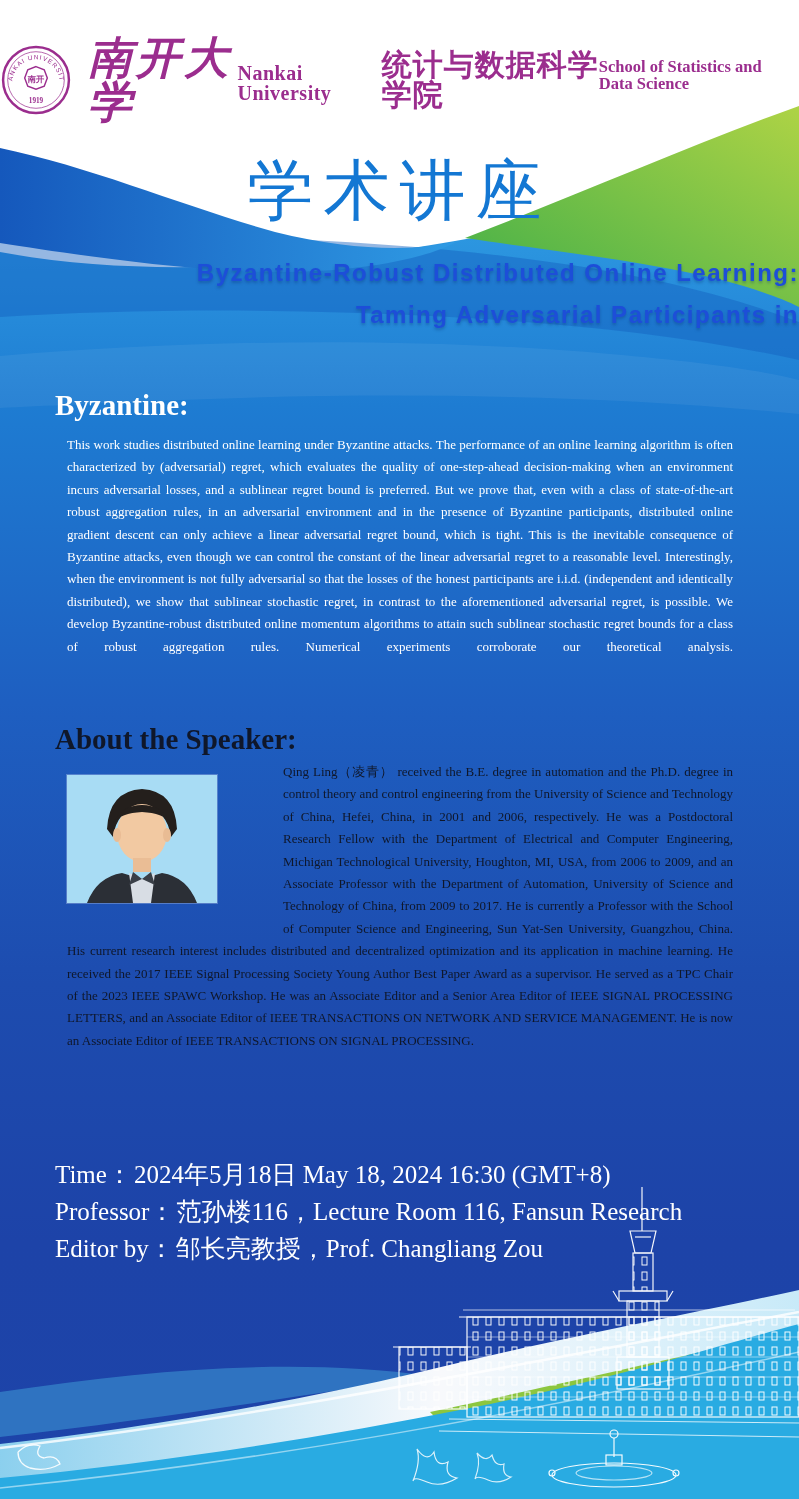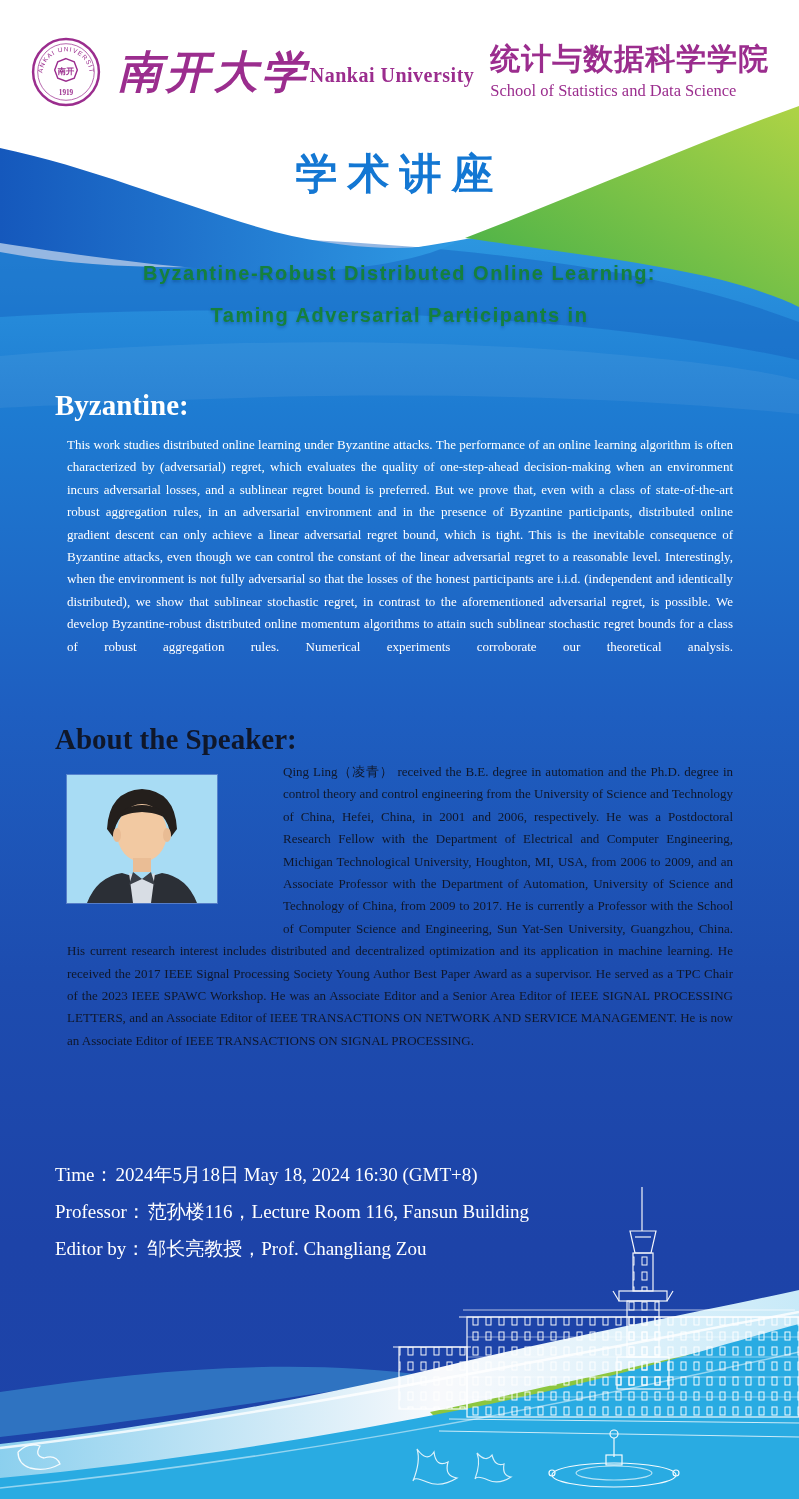--- a/index.html
+++ b/index.html
@@ -11,54 +11,54 @@
   svg.decor{position:absolute;inset:0;z-index:0;display:block;}
   .layer{position:absolute;z-index:1;}
 
   
   .logo-row{top:36px;left:0;right:0;display:flex;justify-content:center;align-items:center;gap:16px;}
   .seal{width:72px;height:72px;flex:0 0 auto;}
   .uni-block{display:flex;flex-direction:row;align-items:center;line-height:1;}
   .uni-cn{font-size:44px;font-weight:bold;font-style:italic;color:#9B2D8E;letter-spacing:4px;
           font-family:"DejaVu Serif","Liberation Serif",serif;}
   .uni-en{font-size:20px;font-weight:bold;color:#9B2D8E;margin-top:6px;letter-spacing:.5px;}
-  .school-block{display:flex;flex-direction:column;line-height:1;}
+  .school-block{display:flex;flex-direction:row;line-height:1;}
   .school-cn{font-size:30px;font-weight:bold;color:#9B2D8E;letter-spacing:1px;}
-  .school-en{font-size:16.5px;font-weight:normal;color:#9B2D8E;margin-top:9px;}
+  .school-en{font-size:16.5px;font-weight:bold;color:#9B2D8E;margin-top:9px;}
 
   
   .lecture-banner{top:146px;left:0;right:0;text-align:center;}
   .lecture-banner span{
     font-family:"Liberation Sans","DejaVu Sans",sans-serif;
-    font-weight:700;font-size:42px;letter-spacing:10px;color:#1377D3;
+    font-weight:400;font-size:66px;letter-spacing:10px;color:#1377D3;
   }
 
   
-  .talk-title{top:252px;left:0;right:0;text-align:center;
+  .talk-title{top:252px;left:0;right:0;text-align:right;
     font-family:"Liberation Sans","DejaVu Sans",sans-serif;
-    color:#15803d;font-weight:bold;font-size:20px;line-height:42px;letter-spacing:1.5px;
+    color:#1d4ed8;font-weight:bold;font-size:24px;line-height:42px;letter-spacing:1.5px;
     text-shadow:0 2px 3px rgba(10,50,110,.35);white-space:nowrap;}
 
   
   .abstract{top:390px;left:55px;width:690px;color:#ffffff;}
   .sec-heading{font-size:29px;font-weight:bold;margin:0 0 5px 0;line-height:1.1;}
   .body-text{font-size:13px;line-height:22.4px;text-align:justify;margin:12px;}
   .abstract .body-text{text-align-last:justify;}
 
   
   .speaker{top:724px;left:55px;width:690px;color:#0f172a;}
   .speaker .bio{margin-top:4px;}
   .photo{
     float:left;width:150px;height:128px;margin:14px 66px 34px 0;
     background:#A8DCF4;box-shadow:0 0 0 1px rgba(255,255,255,.25);
   }
   .photo svg{display:block;width:100%;height:100%;}
 
   
-  .details{top:1156px;left:55px;width:700px;color:#ffffff;font-size:19px;line-height:37px;}
+  .details{top:1156px;left:55px;width:700px;color:#ffffff;font-size:25px;line-height:37px;}
   .details .row span{display:inline;}
   .details .val{margin-left:2px;}
   .clear{clear:both;}
 </style>
 </head>
 <body>
 
 <div class="poster">
 
   <svg class="decor" viewBox="0 0 799 1499" aria-hidden="true">
@@ -202,20 +202,20 @@
       <span>Qing Ling（凌青） received the B.E. degree in automation and the Ph.D. degree in control theory and control engineering from the University of Science and Technology of China, Hefei, China, in 2001 and 2006, respectively. He was a Postdoctoral Research Fellow with the Department of Electrical and Computer Engineering, Michigan Technological University, Houghton, MI, USA, from 2006 to 2009, and an Associate Professor with the Department of Automation, University of Science and Technology of China, from 2009 to 2017. He is currently a Professor with the School of Computer Science and Engineering, Sun Yat-Sen University, Guangzhou, China. His current research interest includes distributed and decentralized optimization and its application in machine learning. He received the 2017 IEEE Signal Processing Society Young Author Best Paper Award as a supervisor. He served as a TPC Chair of the 2023 IEEE SPAWC Workshop. He was an Associate Editor and a Senior Area Editor of IEEE SIGNAL PROCESSING LETTERS, and an Associate Editor of IEEE TRANSACTIONS ON NETWORK AND SERVICE MANAGEMENT. He is now an Associate Editor of IEEE TRANSACTIONS ON SIGNAL PROCESSING.</span>
       <div class="clear"></div>
     </div>
   </div>
 
   <div class="layer details">
     <div class="row">
       <span class="lbl">Time：</span><span class="val">2024年5月18日 May 18, 2024 16:30 (GMT+8)</span>
     </div>
     <div class="row">
-      <span class="lbl">Professor：</span><span class="val">范孙楼116，Lecture Room 116, Fansun Building</span>
+      <span class="lbl">Professor：</span><span class="val">范孙楼116，Lecture Room 116, Fansun Research</span>
     </div>
     <div class="row">
       <span class="lbl">Editor by：</span><span class="val">邹长亮教授，Prof. Changliang Zou</span>
     </div>
   </div>
 
 </div>
 
 </body></html>

